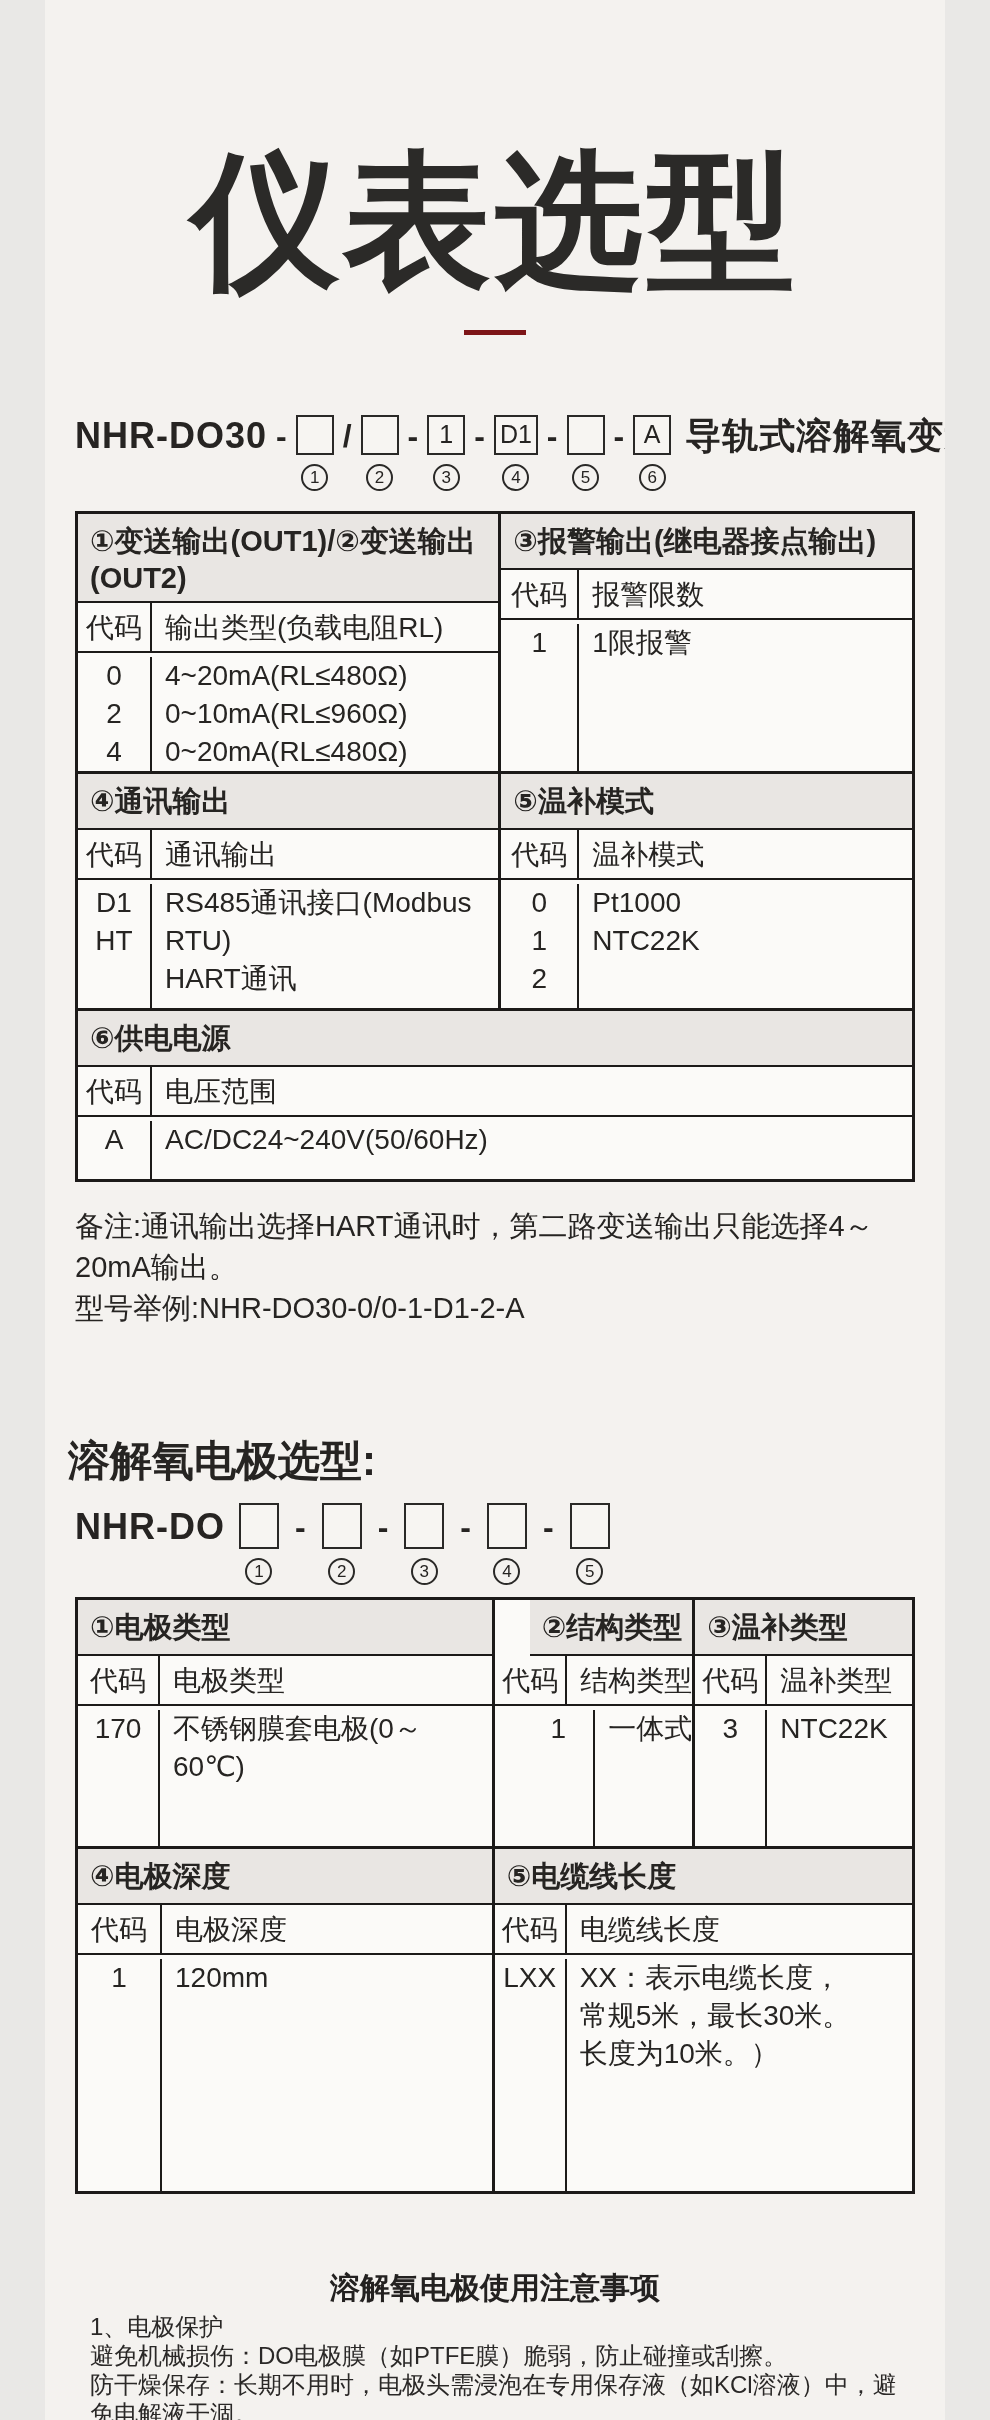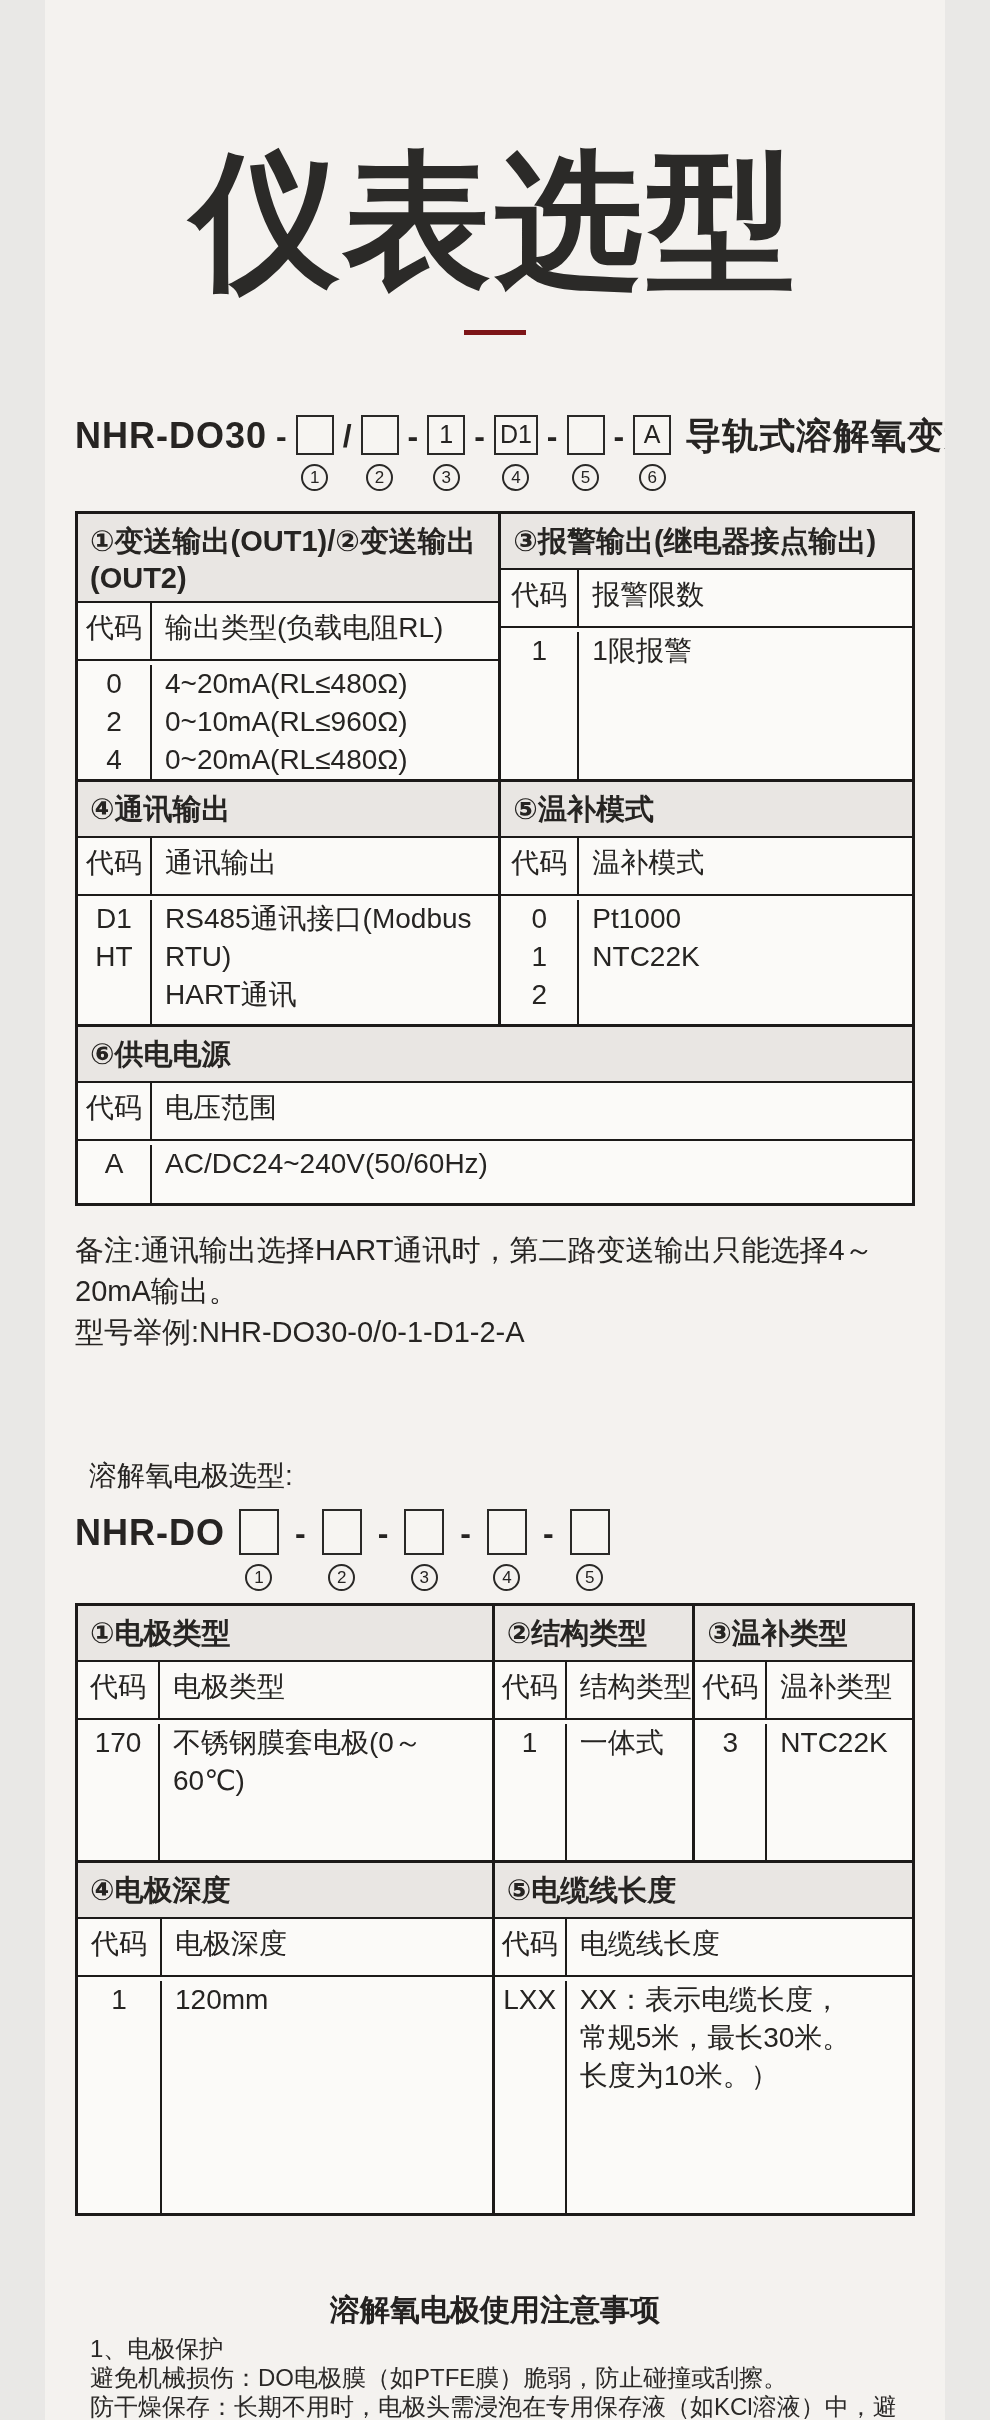--- a/index.html
+++ b/index.html
@@ -69,44 +69,44 @@
   .trow + .trow{border-top:3px solid #1c1a19;}
   .sect{display:flex;flex-direction:column;min-width:0;}
   .sect + .sect{border-left:3px solid #1c1a19;}
   .stitle{
     background:#e9e6e3;
     border-bottom:2px solid #1c1a19;
     font-weight:bold;font-size:29px;
     padding:8px 10px 6px 12px;
   }
   .shead{display:flex;border-bottom:2px solid #1c1a19;font-size:28px;}
-  .shead .ccode,.shead .cval{padding-top:6px;padding-bottom:12px;}
+  .shead .ccode,.shead .cval{padding-top:6px;padding-bottom:4px;}
   .sdata{display:flex;flex:1;font-size:28px;padding-top:4px;}
   .ccode{flex:0 0 72px;border-right:2px solid #1c1a19;text-align:center;}
   .cval{flex:1;padding-left:13px;min-width:0;}
   .ln{line-height:38px;}
   .w76 .ccode{flex-basis:76px;}
   .w80 .ccode{flex-basis:80px;}
   .w70 .ccode{flex-basis:70px;}
   .w82 .ccode{flex-basis:82px;}
   .d112{min-height:112px;}
   .d122{min-height:124px;}
   .d56{min-height:58px;}
   .d134{min-height:136px;}
   .d230{min-height:232px;}
   .sw505{flex:0 0 50.4%;border-radius:28px;}
   .swA1{flex:0 0 49.6%;}
-  .swA2{flex:0 0 23.7%;}
+  .swA2{flex:0 0 23.7%;align-items:flex-end;}
   .swB1{flex:0 0 49.6%;}
   .grow{flex:1;}
   
   .remark{margin:24px 30px 0;font-size:29px;}
   .remark div{line-height:41px;}
   
-  .etitle{margin:104px 44px 0;font-size:28px;font-weight:normal;}
+  .etitle{margin:104px 23px 0;font-size:42px;font-weight:bold;}
   
   .notes{margin:74px 45px 0 45px;}
   .notes-title{
     text-align:center;font-size:30px;font-weight:bold;
     line-height:40px;margin-bottom:4px;color:#232120;
   }
   .nline{font-size:24px;line-height:29px;color:#2a2827;}
 </style>
 </head>
 <body>

